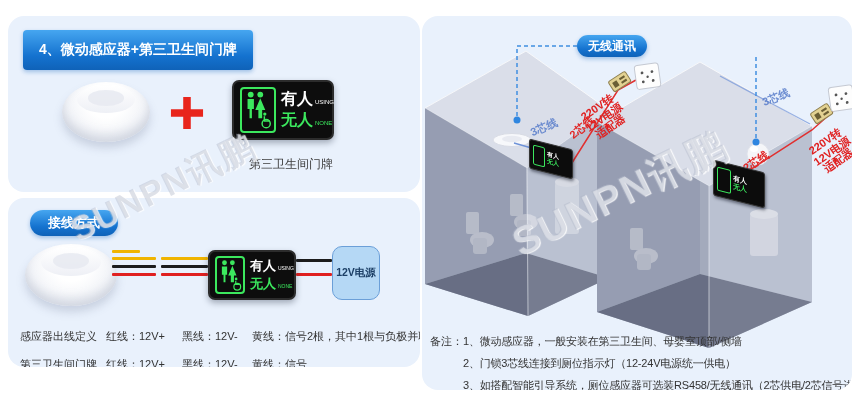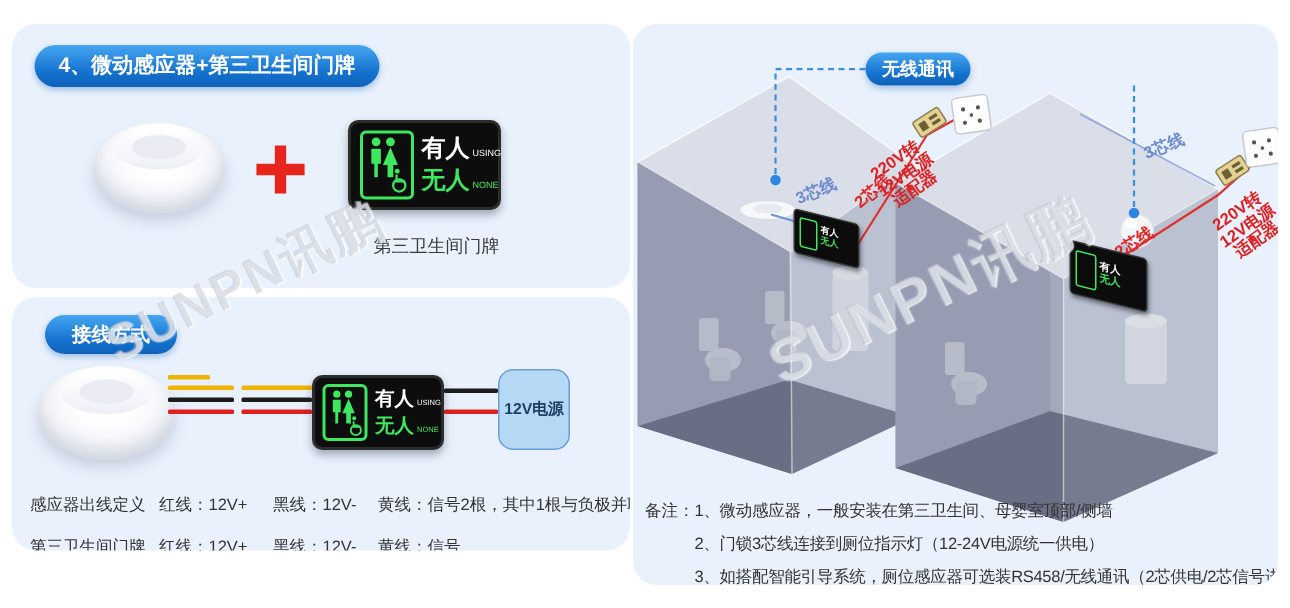--- a/index.html
+++ b/index.html
@@ -5,21 +5,21 @@
   * { margin:0; padding:0; box-sizing:border-box; }
   html,body { width:860px; height:405px; background:#ffffff; font-family:"Liberation Sans", sans-serif; overflow:hidden; position:relative; }
   .panel { position:absolute; background:#e9f1fc; border-radius:16px; overflow:hidden; }
   #panel-intro  { left:8px;  top:16px;  width:412px; height:176px; }
   #panel-wiring { left:8px;  top:198px; width:412px; height:169px; }
   #panel-install{ left:422px; top:16px; width:430px; height:374px; }
 
   .pill { position:absolute; color:#fff; font-weight:bold; white-space:nowrap;
           background:linear-gradient(180deg,#46a6f0 0%,#1472cf 65%,#0f62b8 100%);
           box-shadow:0 2px 4px rgba(20,100,190,.35); display:flex; align-items:center; justify-content:center; }
-  .pill-lg { height:28px; border-radius:14px; padding:6px 16px; font-size:14px; }
+  .pill-lg { height:40px; border-radius:4px; padding:6px 16px; font-size:14px; }
   .pill-md { height:26px; border-radius:13px; padding:0 18px; font-size:13px; }
   .pill-sm { height:22px; border-radius:11px; padding:0 11px; font-size:12px; }
 
   .dome { position:absolute; border-radius:50%;
           background:radial-gradient(ellipse at 50% 30%, #ffffff 30%, #f2f4f8 62%, #d9dde6 100%);
           box-shadow:0 6px 9px rgba(130,140,165,.30), inset 0 -7px 10px rgba(175,182,200,.40); }
   .dome .dome-top { position:absolute; left:17%; top:7%; width:66%; height:44%; border-radius:50%;
           background:linear-gradient(180deg,#ffffff,#edeff5); opacity:.95; }
   .dome .dome-ring { position:absolute; left:30%; top:14%; width:40%; height:26%; border-radius:50%;
           background:#e6e9f0; opacity:.8; }

